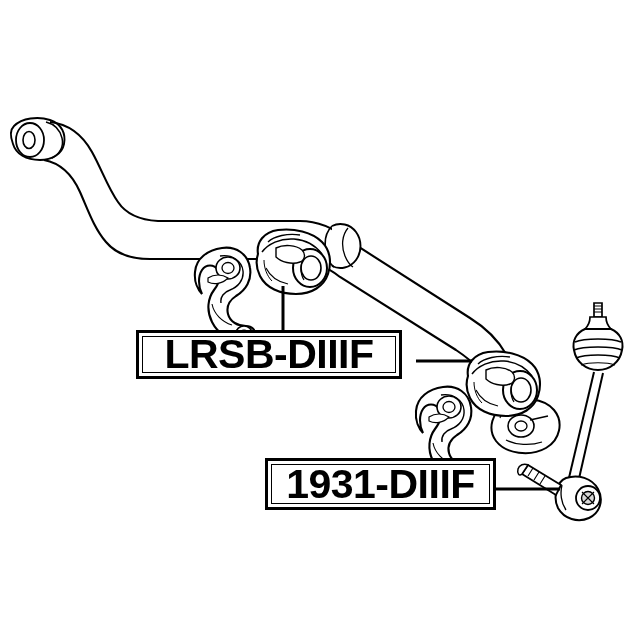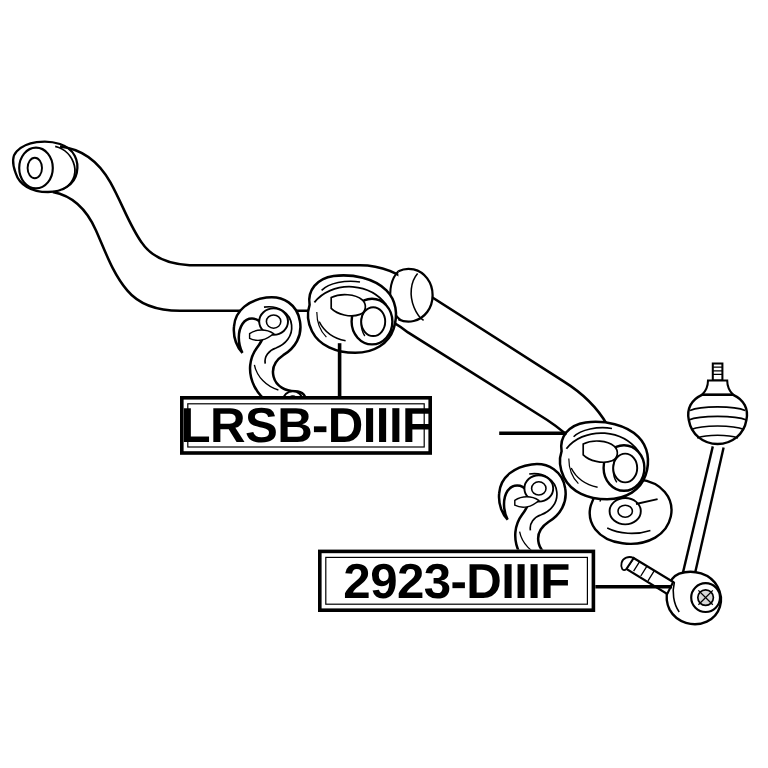--- a/index.html
+++ b/index.html
@@ -49,23 +49,23 @@
     position: relative;
     font-family: "Liberation Sans", sans-serif;
     font-weight: bold;
     color: #000000;
     line-height: 1;
     white-space: nowrap;
     letter-spacing: -0.5px;
     z-index: 2;
   }
   #callout-lrsb {
-    left: 150px;
+    left: 136px;
     top: 330px;
-    width: 210px;
+    width: 266px;
     height: 49px;
   }
   #callout-lrsb .callout-text {
     font-size: 41px;
   }
   #callout-2923 {
     left: 265px;
     top: 458px;
     width: 231px;
     height: 52px;
@@ -213,16 +213,16 @@
     </g>
   </svg>
 
   <div class="callout-box" id="callout-lrsb">
     <span class="inner-rule"></span>
     <span class="callout-text">LRSB-DIIIF</span>
   </div>
 
   <div class="callout-box" id="callout-2923">
     <span class="inner-rule"></span>
-    <span class="callout-text">2923-DIIIF</span>
+    <span class="callout-text">1931-DIIIF</span>
   </div>
 
 </div>
 
 </body></html>

